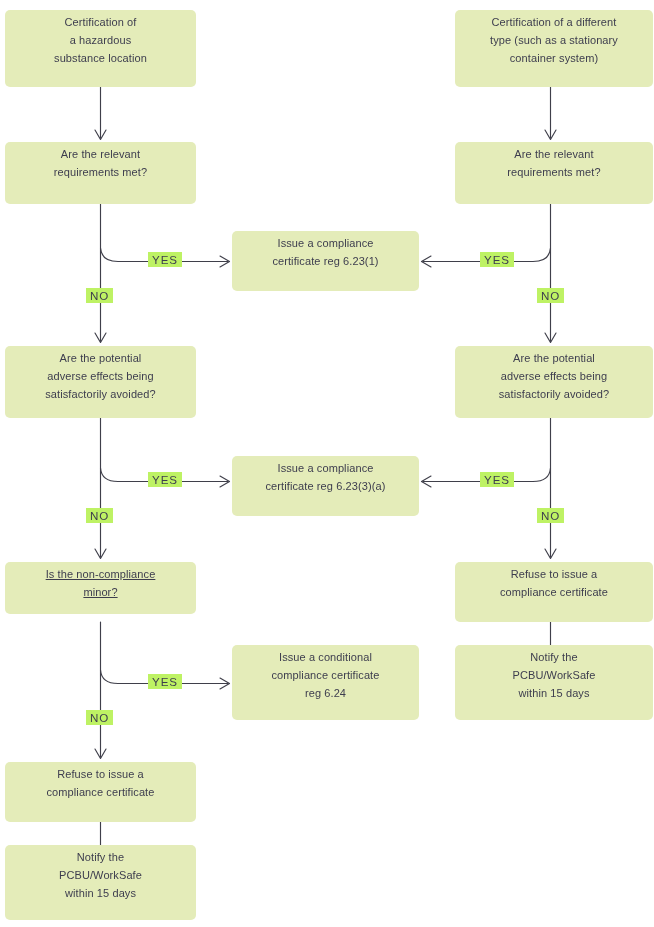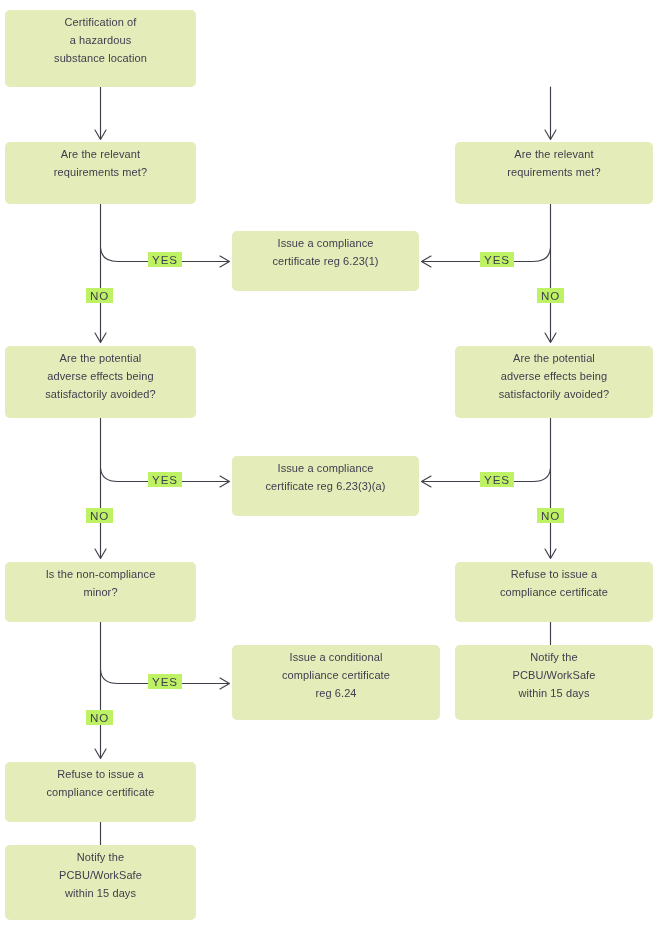--- a/index.html
+++ b/index.html
@@ -78,20 +78,25 @@
       <path d="M550.5,622 L550.5,645"></path>
     </g>
   </svg>
 
   <div class="node" style="left:5px;top:10px;width:191px;height:77px;">
     <span>Certification of
 a hazardous
 substance location</span>
   </div>
 
+  <div class="node" style="left:455px;top:10px;width:198px;height:77px;">
+    <span>Certification of a different
+type (such as a stationary
+container system)</span>
+  </div>
 
   <div class="node" style="left:5px;top:142px;width:191px;height:62px;">
     <span>Are the relevant
 requirements met?</span>
   </div>
 
   <div class="node" style="left:455px;top:142px;width:198px;height:62px;">
     <span>Are the relevant
 requirements met?</span>
   </div>
@@ -111,31 +116,31 @@
     <span>Are the potential
 adverse effects being
 satisfactorily avoided?</span>
   </div>
 
   <div class="node" style="left:232px;top:456px;width:187px;height:60px;">
     <span>Issue a compliance
 certificate reg 6.23(3)(a)</span>
   </div>
 
-  <div class="node" style="left:5px;top:562px;width:191px;height:60px;">
+  <div class="node" style="left:5px;top:562px;width:191px;height:52px;text-decoration:underline;">
     <span>Is the non-compliance
 minor?</span>
   </div>
 
   <div class="node" style="left:455px;top:562px;width:198px;height:60px;">
     <span>Refuse to issue a
 compliance certificate</span>
   </div>
 
-  <div class="node" style="left:232px;top:645px;width:208px;height:75px;">
+  <div class="node" style="left:232px;top:645px;width:187px;height:75px;">
     <span>Issue a conditional
 compliance certificate
 reg 6.24</span>
   </div>
 
   <div class="node" style="left:455px;top:645px;width:198px;height:75px;">
     <span>Notify the
 PCBU/WorkSafe
 within 15 days</span>
   </div>

